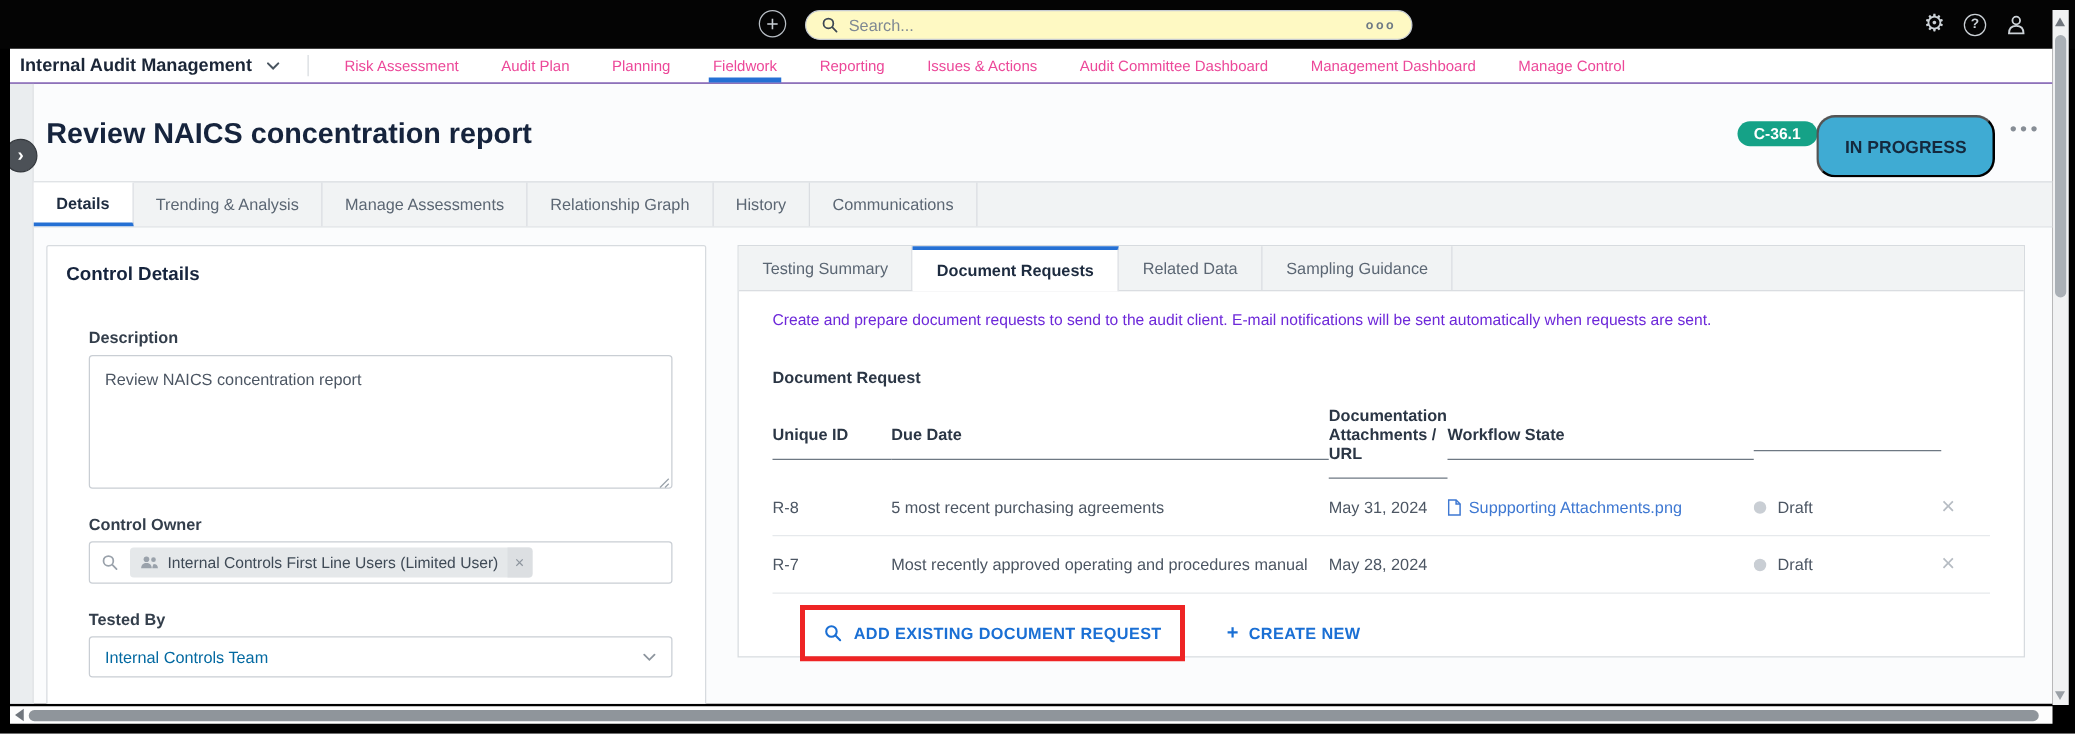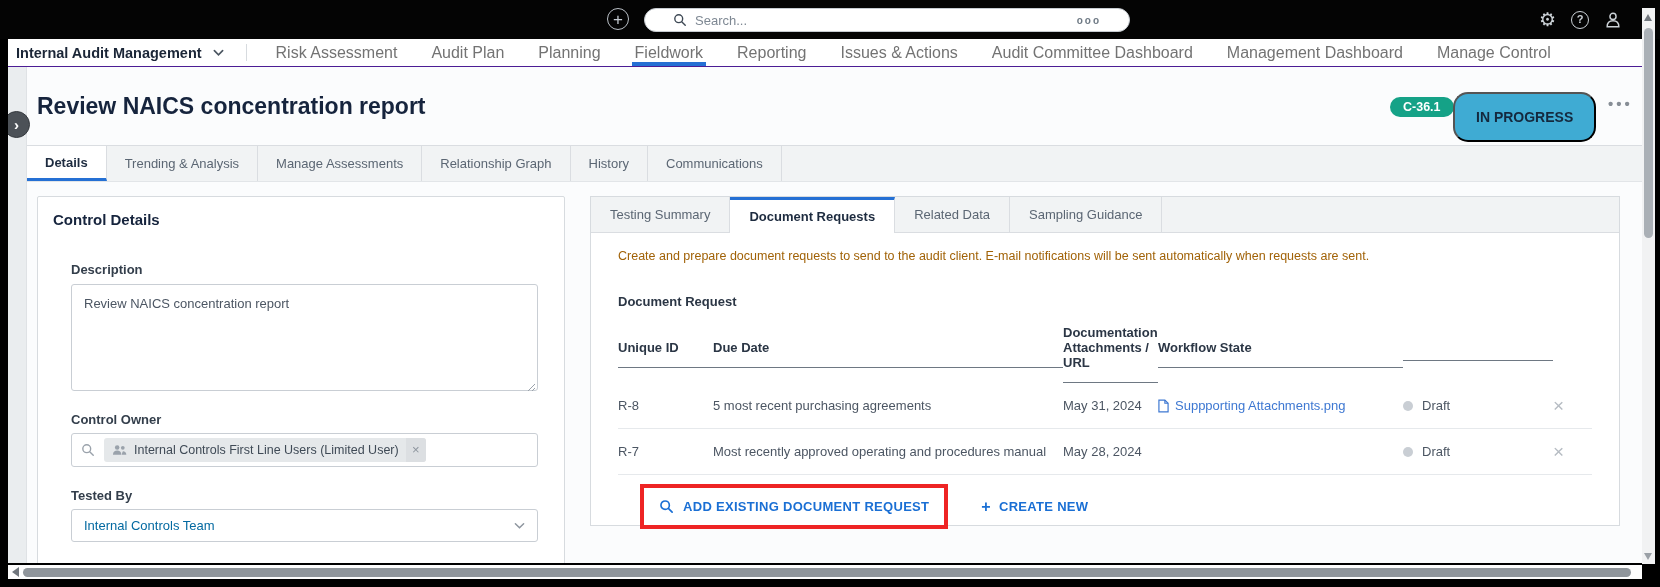--- a/index.html
+++ b/index.html
@@ -2,36 +2,36 @@
 <html><head>
 <meta charset="utf-8">
 <style>
   * { margin:0; padding:0; box-sizing:border-box; }
   body { font-family:"Liberation Sans", sans-serif; }
   .screen { position:relative; width:1660px; height:587px; background:#000; overflow:hidden; }
 
   
   .topbar { position:absolute; left:0; top:0; width:100%; height:39px; background:#040404; }
   .plus-circle { position:absolute; left:607px; top:8px; width:22px; height:22px; border:1.5px solid #b9bfc6; border-radius:50%; color:#c6ccd2; font-size:17px; line-height:19px; text-align:center; cursor:pointer; background:none; }
-  .searchbar { position:absolute; left:644px; top:8px; width:486px; height:24px; background:#ffffff; border:1px solid #c6cbd1; border-radius:13px; display:flex; align-items:center; padding:0 28px; }
+  .searchbar { position:absolute; left:644px; top:8px; width:486px; height:24px; background:#fef9c3; border:1px solid #c6cbd1; border-radius:13px; display:flex; align-items:center; padding:0 12px; }
   .searchbar .mag { color:#3d4854; flex:0 0 auto; display:flex; }
   .search-ph { margin-left:8px; font-size:13px; color:#7e8893; }
   .search-dots { margin-left:auto; color:#6f7a85; font-size:10px; font-weight:bold; letter-spacing:2px; }
   .topbar-icons { position:absolute; right:38px; top:0; height:39px; display:flex; align-items:center; gap:15px; color:#ccd2d7; }
   .gear { font-size:19px; line-height:1; cursor:pointer; }
   .help { width:18px; height:18px; border:1.5px solid #ccd2d7; border-radius:50%; font-size:11px; font-weight:bold; text-align:center; line-height:15px; cursor:pointer; }
   .person { display:flex; cursor:pointer; }
 
   
   .navbar { position:absolute; left:8px; top:39px; width:1634px; height:28px; background:#fff; border-bottom:1px solid #4c1d95; display:flex; align-items:stretch; }
   .app-menu { display:flex; align-items:center; gap:11px; padding:0 10px 0 8px; cursor:pointer; }
   .app-title { font-size:14.5px; font-weight:bold; color:#1b2637; }
   .chev { display:flex; color:#4a5560; }
   .nav-sep { width:1px; background:#d7dbdf; margin:5px 12px; }
-  .nav-item { font-size:16px; color:#737373; padding:0 17px; display:flex; align-items:center; position:relative; cursor:pointer; white-space:nowrap; }
+  .nav-item { font-size:12px; color:#ec4899; padding:0 17px; display:flex; align-items:center; position:relative; cursor:pointer; white-space:nowrap; }
   .nav-item.active::after { content:""; position:absolute; left:14px; right:14px; bottom:0; height:4px; background:#2570d4; }
 
   
   .content { position:absolute; left:8px; top:67px; width:1634px; height:496px; background:#fbfcfd; overflow:hidden; }
   .side-strip { position:absolute; left:0; top:0; width:19px; height:100%; background:#eaedef; border-right:1px solid #dfe2e5; }
   .panel-toggle { position:absolute; left:-5px; top:44px; width:27px; height:27px; border-radius:50%; background:#4c5157; border:1px solid #35393e; color:#fff; font-size:15px; font-weight:bold; line-height:24px; text-align:center; cursor:pointer; z-index:5; }
 
   .page-title { position:absolute; left:29px; top:26px; font-size:23px; font-weight:bold; color:#16243d; }
   .badge-id { position:absolute; left:1382px; top:30px; background:#15a287; color:#fff; font-size:12.5px; font-weight:bold; padding:3px 13px; border-radius:11px; }
   .status-pill { position:absolute; left:1445px; top:25px; background:#3fabd3; color:#14293e; font-size:14px; font-weight:bold; padding:15px 21px; border-radius:15px; cursor:pointer; }
@@ -54,21 +54,21 @@
   .chip-x { margin-left:7px; width:20px; height:24px; background:#dcdfe2; border-radius:0 3px 3px 0; color:#8d959e; font-size:13px; line-height:23px; text-align:center; cursor:pointer; }
   .select-box { position:absolute; left:33px; top:312px; width:467px; height:33px; border:1px solid #c9ced4; border-radius:3px; display:flex; align-items:center; padding:0 12px; cursor:pointer; background:#fff; }
   .select-value { font-size:13px; color:#0369a1; }
   .select-box .chev { margin-left:auto; color:#8d959e; }
 
   
   .right-card { position:absolute; left:582px; top:129px; width:1030px; height:330px; background:#fff; border:1px solid #d7dbdf; }
   .sub-tabs { height:36px; display:flex; background:#f1f3f4; border-bottom:1px solid #dadde1; }
   .sub-tab { padding:0 19px; font-size:13px; color:#5b6673; display:flex; align-items:center; border-right:1px solid #dadde1; cursor:pointer; white-space:nowrap; }
   .sub-tab.active { background:#fff; color:#1d2b3f; font-weight:bold; border-top:3px solid #2570d4; margin-bottom:-1px; }
-  .intro { margin:16px 27px 0 27px; font-size:12.5px; color:#a16207; }
+  .intro { margin:16px 27px 0 27px; font-size:12.5px; color:#6d28d9; }
   .section-title { margin:31px 0 0 27px; font-size:13px; font-weight:bold; color:#2b3645; }
   .dr-table { margin:8px 27px 0 27px; }
   .dr-row { display:grid; grid-template-columns:95px 350px 95px 245px 150px 1fr; align-items:center; }
   .dr-head { font-size:13px; font-weight:bold; color:#2b3645; padding:8px 0 12px 0; border-bottom:1px solid #6e7883; }
   .dr-body { border-bottom:1px solid #e6e9ec; height:46px; }
   .cell { font-size:13px; color:#4c5663; white-space:nowrap; overflow:hidden; }
   .attach-link { display:flex; align-items:center; gap:6px; color:#3e78d2; font-size:13px; text-decoration:none; cursor:pointer; }
   .wf-cell { display:flex; align-items:center; gap:9px; }
   .wf-dot { width:10px; height:10px; border-radius:50%; background:#c9ced4; }
   .row-x { justify-self:end; padding-right:28px; color:#b6bcc3; font-size:19px; background:none; border:none; cursor:pointer; }

